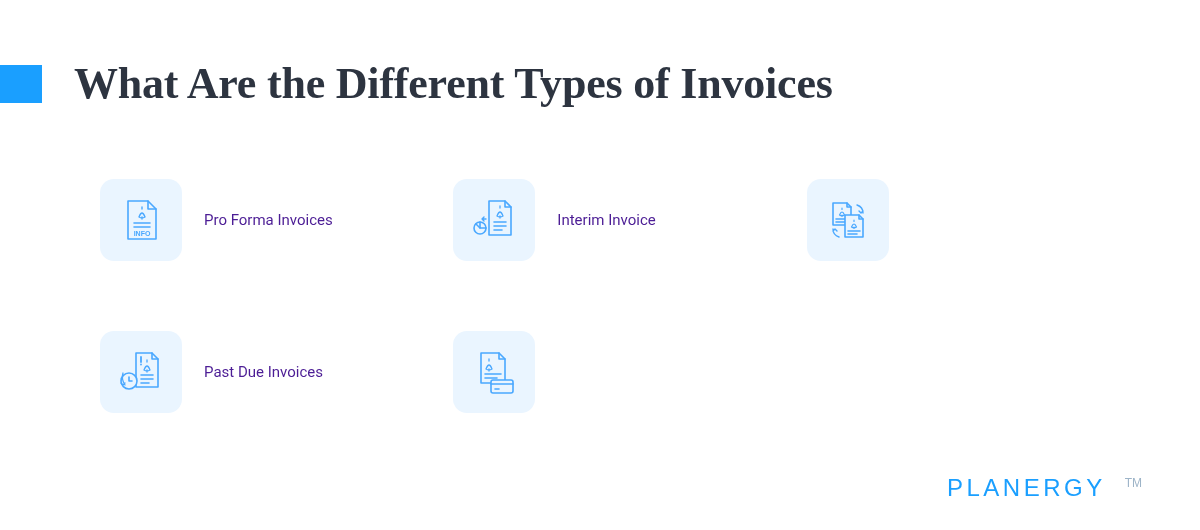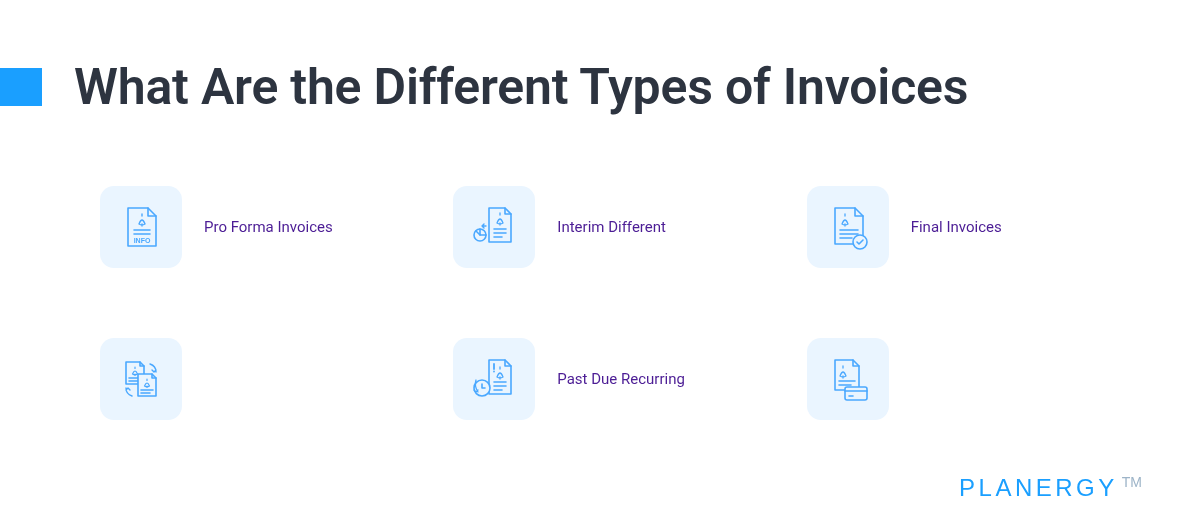--- a/index.html
+++ b/index.html
@@ -17,24 +17,25 @@
     padding-top: 58px;
     padding-bottom: 20px;
   }
   .accent-bar {
     width: 42px;
     height: 38px;
     background: #1a9fff;
     margin-right: 32px;
   }
   .title {
-    font-size: 50px;
+    font-size: 44px;
     font-weight: 600;
     color: #2d3440;
     letter-spacing: -0.2px;
+    font-family: Liberation Serif, serif;
   }
   .grid {
     display: grid;
     grid-template-columns: repeat(3, 1fr);
     column-gap: 60px;
     row-gap: 70px;
     padding: 50px 100px 0 100px;
   }
   .item {
     display: flex;
@@ -62,21 +63,21 @@
   .brand {
     position: absolute;
     right: 58px;
     bottom: 28px;
     font-size: 24px;
     font-weight: 500;
     letter-spacing: 3.5px;
     color: #1a9fff;
     font-family: Arial, sans-serif;
   }
-  .brand sup { font-size: 14px; letter-spacing: 0; color: #9db4c8; margin-left: 4px; }
+  .brand sup { font-size: 12px; letter-spacing: 0; color: #9db4c8; margin-left: 19px; }
 </style>
 </head>
 <body>
 
 <div class="header">
   <div class="accent-bar"></div>
   <h1 class="title">What Are the Different Types of Invoices</h1>
 </div>
 
 <div class="grid">
@@ -100,36 +101,23 @@
         <path d="M20 6 H36 L42 12 V40 H20 Z"></path>
         <path d="M36 6 V12 H42"></path>
         <path d="M31 11 v2 M31 21 v2 M28 21 q3 2 6 0 q-3 -8 -6 0 q3 2 6 0" stroke-width="1.3"></path>
         <path d="M25 27 h12 M25 31 h12 M25 35 h8"></path>
         <path d="M17 24 h-4 M15 22 l-2 2 l2 2" stroke-width="1.4"></path>
         <circle cx="11" cy="33" r="6"></circle>
         <path d="M11 27 V33 H17"></path>
         <path d="M11 33 L7 29"></path>
       </svg>
     </div>
-    <div class="label">Interim Different</div>
+    <div class="label">Interim Invoice</div>
   </div>
 
-  <div class="item">
-    <div class="icon-tile">
-      <svg viewBox="0 0 50 50" fill="none" stroke="#4aa8ff" stroke-width="1.6" stroke-linecap="round" stroke-linejoin="round">
-        <path d="M12 6 H32 L40 14 V42 H12 Z"></path>
-        <path d="M32 6 V14 H40"></path>
-        <path d="M22 12 v2 M22 22 v2 M19 22 q3 2 6 0 q-3 -8 -6 0 q3 2 6 0" stroke-width="1.3"></path>
-        <path d="M17 28 h18 M17 32 h18 M17 36 h12"></path>
-        <circle cx="37" cy="40" r="7" fill="#eaf5ff"></circle>
-        <path d="M34 40 l2 2 l4 -4"></path>
-      </svg>
-    </div>
-    <div class="label">Final Invoices</div>
-  </div>
 
   <div class="item">
     <div class="icon-tile">
       <svg viewBox="0 0 50 50" fill="none" stroke="#4aa8ff" stroke-width="1.6" stroke-linecap="round" stroke-linejoin="round">
         <path d="M10 8 H24 L28 12 V30 H10 Z"></path>
         <path d="M24 8 V12 H28"></path>
         <path d="M19 13 v1.5 M19 20 v1.5 M16.5 20 q2.5 1.5 5 0 q-2.5 -6 -5 0 q2.5 1.5 5 0" stroke-width="1.2"></path>
         <path d="M13 24 h12 M13 27 h9"></path>
         <path d="M22 20 H36 L40 24 V42 H22 Z" fill="#eaf5ff"></path>
         <path d="M36 20 V24 H40"></path>
@@ -147,21 +135,21 @@
         <path d="M20 6 H36 L42 12 V40 H20 Z"></path>
         <path d="M36 6 V12 H42"></path>
         <path d="M31 13 v2 M31 23 v2 M28 23 q3 2 6 0 q-3 -8 -6 0 q3 2 6 0" stroke-width="1.3"></path>
         <path d="M25 28 h12 M25 32 h12 M25 36 h8"></path>
         <path d="M25 10 v5 M25 17.5 v0.1" stroke-width="1.8"></path>
         <circle cx="13" cy="34" r="8" fill="#eaf5ff"></circle>
         <path d="M13 30 v4 h3"></path>
         <path d="M7 26 q-2 6 2 12 M5 36 l2 2 l2 -2" stroke-width="1.3"></path>
       </svg>
     </div>
-    <div class="label">Past Due Recurring</div>
+    <div class="label">Past Due Invoices</div>
   </div>
 
   <div class="item">
     <div class="icon-tile">
       <svg viewBox="0 0 50 50" fill="none" stroke="#4aa8ff" stroke-width="1.6" stroke-linecap="round" stroke-linejoin="round">
         <path d="M12 6 H30 L36 12 V36 H12 Z"></path>
         <path d="M30 6 V12 H36"></path>
         <path d="M20 12 v2 M20 22 v2 M17 22 q3 2 6 0 q-3 -8 -6 0 q3 2 6 0" stroke-width="1.3"></path>
         <path d="M16 27 h16 M16 31 h12"></path>
         <rect x="22" y="33" width="22" height="13" rx="2" fill="#eaf5ff"></rect>

